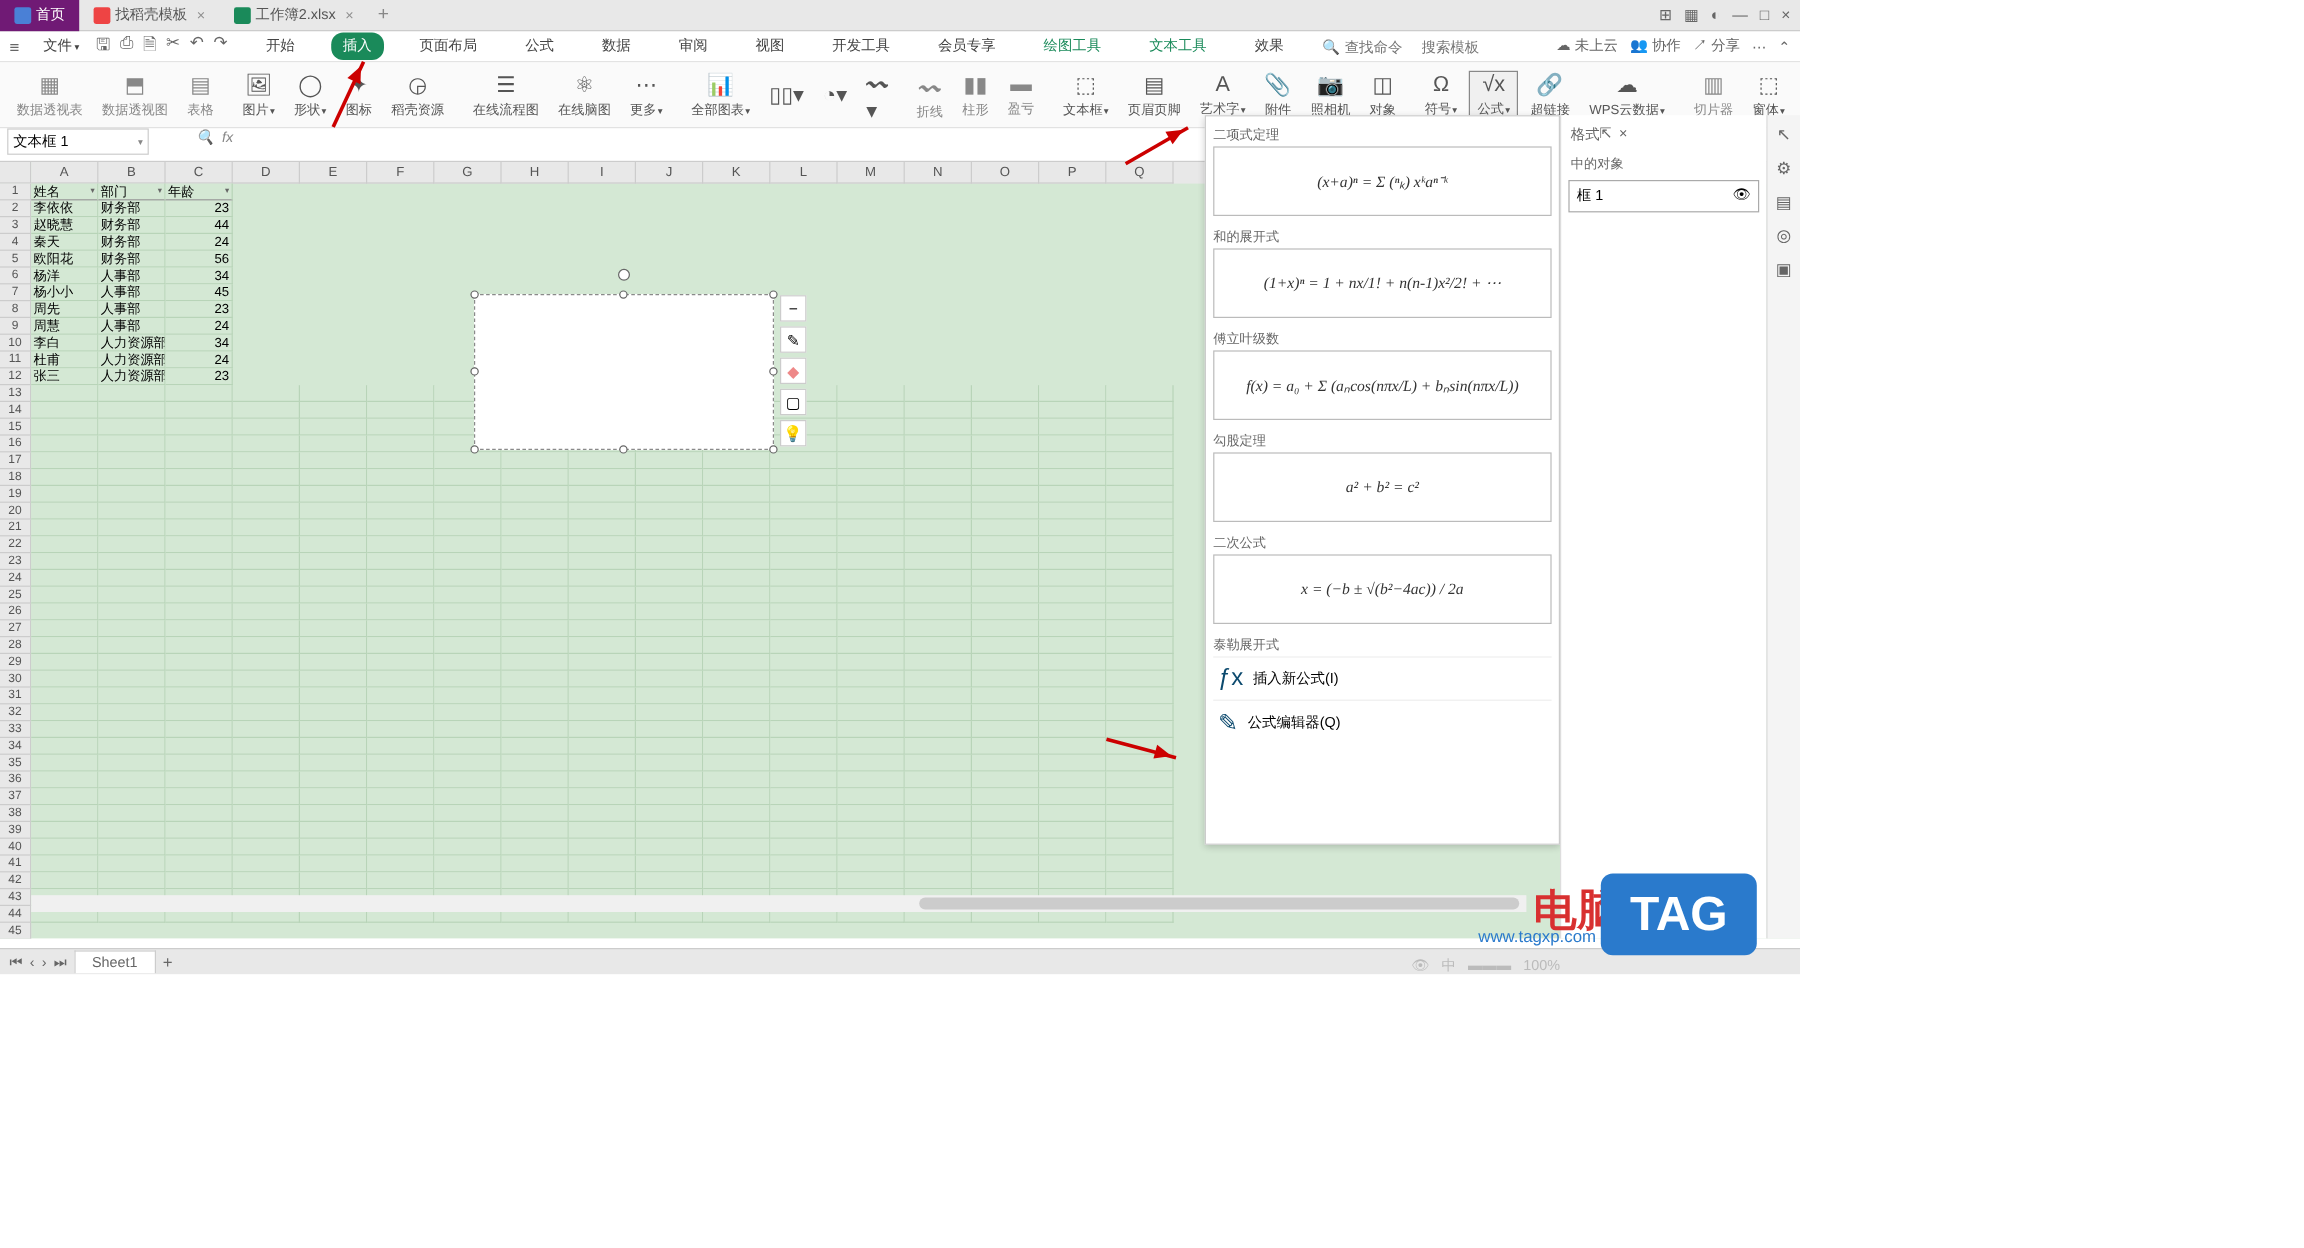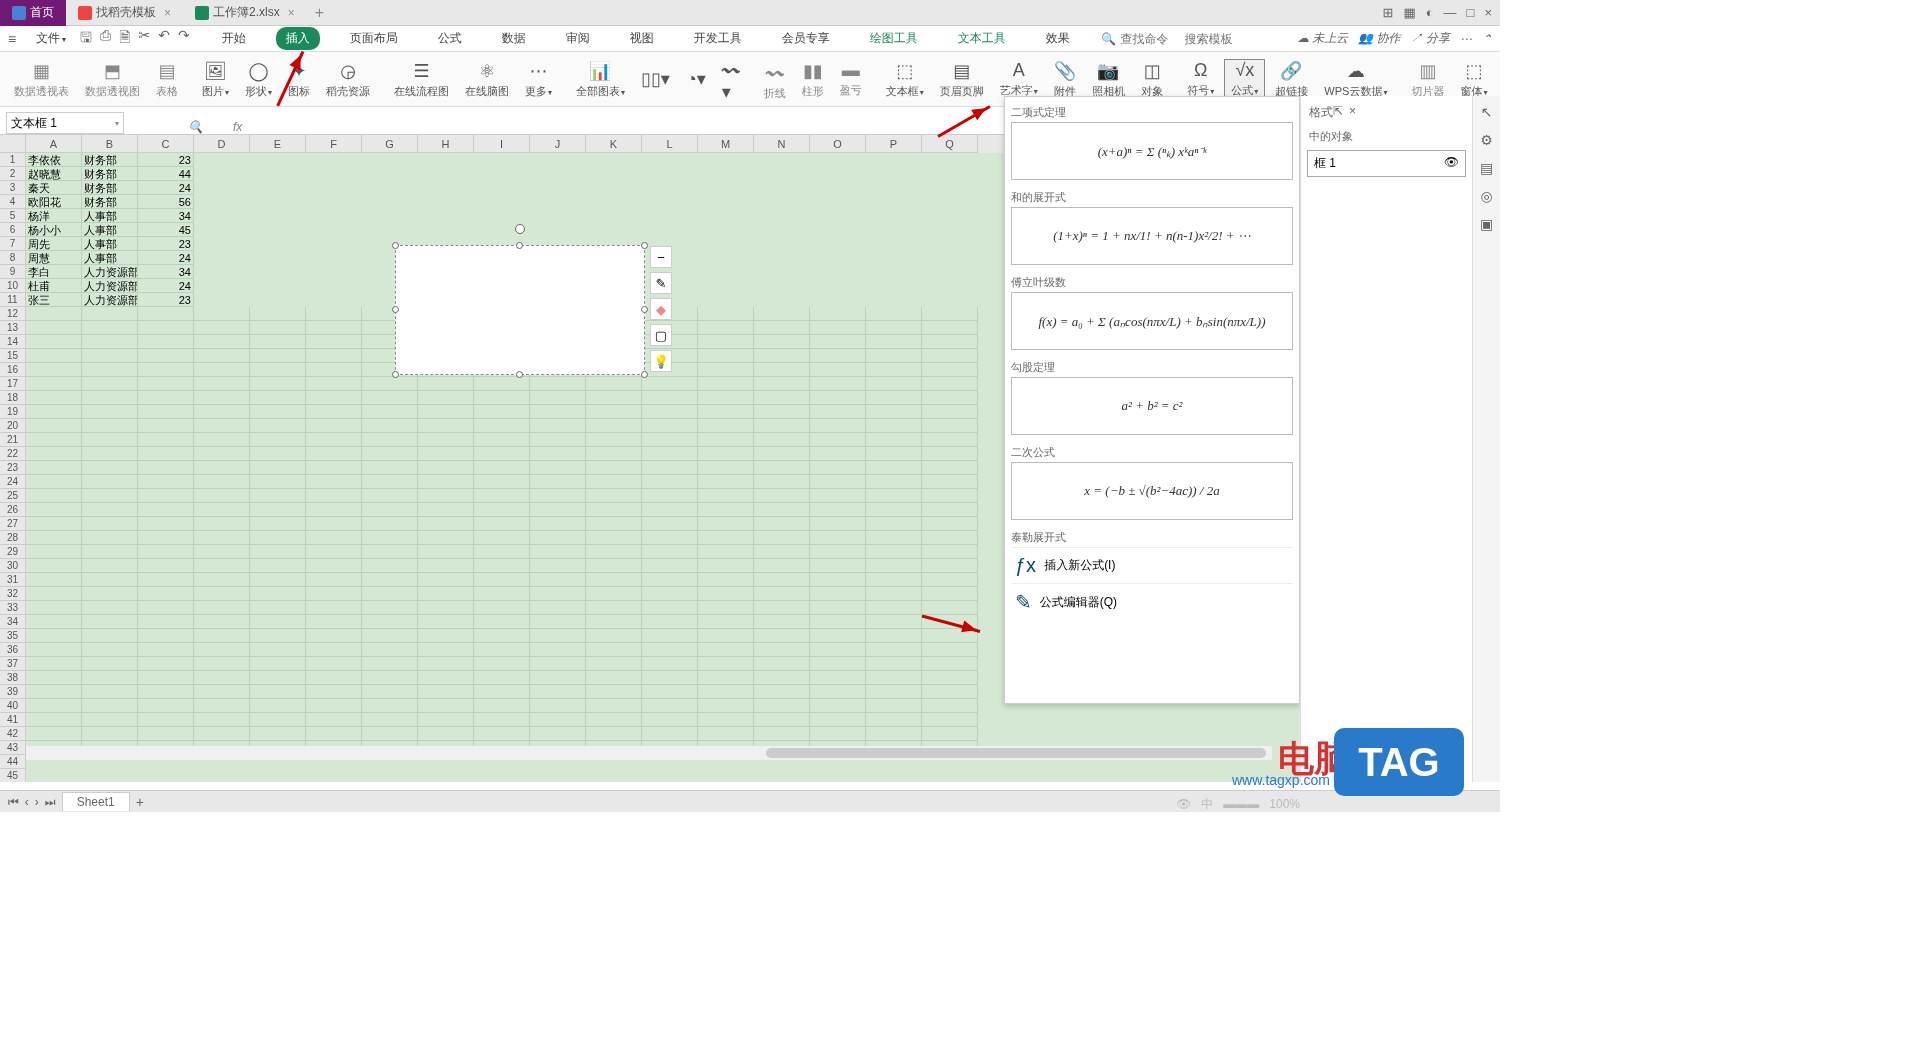--- a/index.html
+++ b/index.html
@@ -20,30 +20,30 @@
 .filebtn{padding:2px 8px;color:#444;}
 .filebtn::after{content:"▾";font-size:8px;margin-left:2px;}
 .qat{display:flex;gap:8px;margin-left:4px;}
 .qat span{font-size:14px;color:#666;}
 .menus{display:flex;gap:20px;margin-left:20px;}
 .menu{padding:3px 10px;color:#444;}
 .menu.highlight{background:#1a8a5a;color:#fff;border-radius:10px;}
 .menu.green{color:#1a8a5a;}
 .search{margin-left:20px;display:flex;gap:4px;align-items:center;color:#aaa;}
 .search input{border:none;outline:none;font-size:12px;color:#888;width:60px;}
-.rightmenu{margin-left:auto;display:flex;gap:10px;align-items:center;color:#666;font-style:italic;}
+.rightmenu{margin-left:auto;display:flex;gap:10px;align-items:center;color:#666;}
 .ribbon{height:55px;display:flex;align-items:center;padding:0 8px;border-bottom:1px solid #ddd;background:#fafafa;gap:4px;}
 .rgrp{display:flex;flex-direction:column;align-items:center;gap:2px;padding:0 6px;color:#888;}
 .rgrp .ico{font-size:18px;}
 .rgrp .lbl{font-size:11px;white-space:nowrap;}
 .rgrp .lbl.dd::after{content:"▾";font-size:8px;margin-left:1px;}
 .rgrp.dark{color:#555;}
 .rgrp.active{border:1px solid #888;background:#f0f0f0;}
 .sep{width:1px;height:40px;background:#ddd;margin:0 2px;}
-.fbar{height:28px;display:flex;align-items:flex-end;border-bottom:1px solid #ccc;background:#fff;gap:24px;}
+.fbar{height:28px;display:flex;align-items:flex-start;border-bottom:1px solid #ccc;background:#fff;}
 .namebox{width:118px;height:22px;border:1px solid #ccc;margin-left:6px;padding:0 4px;display:flex;align-items:center;justify-content:space-between;}
 .namebox span:last-child{font-size:8px;color:#888;}
 .fx{margin-left:40px;color:#888;font-style:italic;}
 .fxlbl{margin-left:6px;color:#888;font-style:italic;}
 .sheet{position:absolute;top:135px;left:0;right:0;bottom:30px;background:#d4e8d4;overflow:hidden;}
 .colhead{position:absolute;top:0;left:26px;right:0;height:18px;background:#e8e8e8;display:flex;}
 .colhead div{width:56px;text-align:center;border-right:1px solid #ccc;border-bottom:1px solid #ccc;font-size:11px;color:#555;line-height:18px;}
 .rowhead{position:absolute;top:18px;left:0;width:26px;bottom:0;background:#e8e8e8;}
 .rowhead div{height:14px;text-align:center;border-bottom:1px solid #ccc;border-right:1px solid #ccc;font-size:10px;color:#555;line-height:14px;}
 .corner{position:absolute;top:0;left:0;width:26px;height:18px;background:#e8e8e8;border-right:1px solid #ccc;border-bottom:1px solid #ccc;}
@@ -357,20 +357,25 @@
       <div>38</div>
       <div>39</div>
       <div>40</div>
       <div>41</div>
       <div>42</div>
       <div>43</div>
       <div>44</div>
       <div>45</div>
     </div>
   <div class="cells" id="cells">
+    <div class="datarow hdr">
+      <div>姓名</div>
+      <div>部门</div>
+      <div>年龄</div>
+    </div>
   <div class="datarow">
         <div>李依依</div>
         <div>财务部</div>
         <div class="num">23</div>
       </div>
       <div class="datarow">
         <div>赵晓慧</div>
         <div>财务部</div>
         <div class="num">44</div>
       </div>

